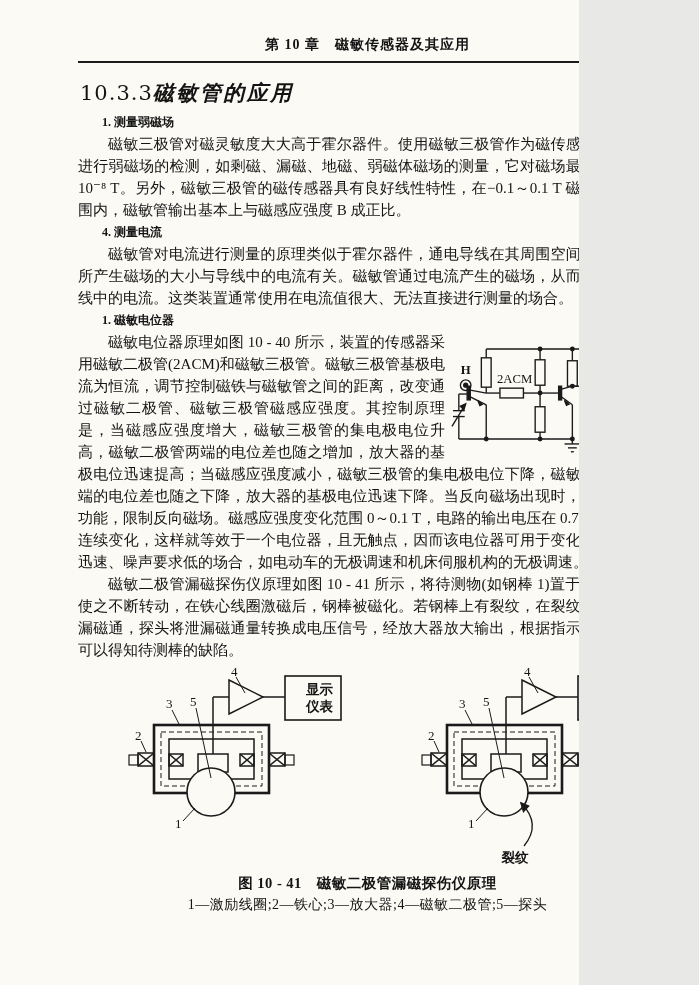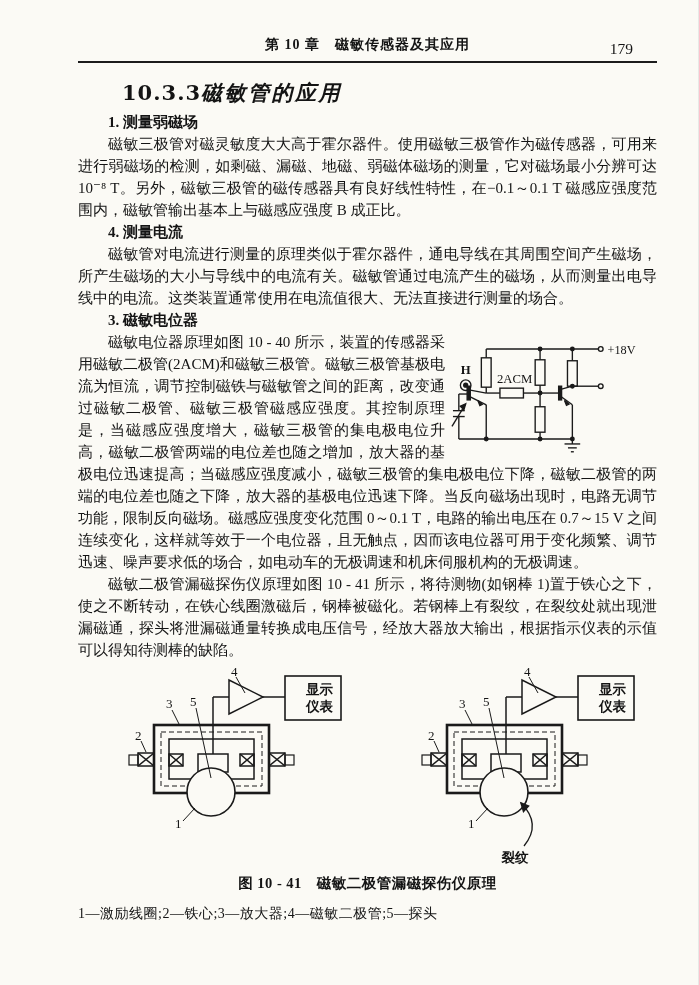--- a/index.html
+++ b/index.html
@@ -1,43 +1,43 @@
 <!DOCTYPE html>
 <html lang="zh"><head>
 <meta charset="utf-8">
 <style>
   html,body{margin:0;padding:0;}
   body{background:#e8e8e6;}
   .page{
     position:relative;
-    width:698px;height:985px;
+    width:579px;height:985px;
     background:#fbfaf5;
     color:#141414;
     font-family:"Liberation Serif","DejaVu Serif",serif;
     overflow:hidden;
   }
   .content{
     position:absolute;left:78px;top:34px;width:579px;
   }
   
   .hdr{display:flex;align-items:flex-end;height:20px;position:relative;}
   .hdr .chapter{
     flex:1;text-align:center;font-size:14px;font-weight:600;letter-spacing:1px;
   }
   .hdr .pageno{
     position:absolute;right:24px;bottom:-4px;font-size:15.5px;font-family:Liberation Serif, serif;
   }
   .rule{border:0;border-top:2.2px solid #1c1c1c;margin:7px 0 0 0;}
   
   .sec-title{margin:15px 0 3px 2px;font-size:21px;line-height:30px;font-weight:700;}
-  .sec-title .num{font-family:"DejaVu Serif",serif;letter-spacing:1px;font-weight:700;margin-left:42px;}
+  .sec-title .num{font-family:"DejaVu Serif",serif;letter-spacing:1px;font-weight:400;}
   .sec-title .ttl{font-style:italic;margin-left:0;letter-spacing:2.5px;}
   
   .sub-head{
-    margin:0;font-size:15px;line-height:22px;font-weight:700;text-indent:2em;
+    margin:0;font-size:12px;line-height:22px;font-weight:700;text-indent:2em;
   }
   p.body{
     margin:0;font-size:15px;line-height:22px;text-align:justify;text-indent:2em;
   }
   
   .fig40{
     float:right;width:230px;margin:2px -24px 4px 6px;
   }
   .fig40 svg{display:block;}
   .figcap{
@@ -47,21 +47,21 @@
   .wrap40::after{content:"";display:block;clear:none;}
   
   .fig41{
     margin-top:5px;
   }
   .fig41row{display:flex;justify-content:center;align-items:flex-start;gap:8px;}
   .fig41cap{
     text-align:center;font-size:14.5px;font-weight:700;margin-top:8px;letter-spacing:0.5px;
   }
   .fig41legend{
-    text-align:left;font-size:14px;margin-top:12px;letter-spacing:0.5px;
+    text-align:center;font-size:14px;margin-top:3px;letter-spacing:0.5px;
   }
   svg text{font-family:"Liberation Serif","DejaVu Serif",serif;fill:#141414;stroke:none;}
 </style>
 </head>
 <body>
 
 <div class="page">
   <div class="content">
 
     <div class="hdr">
@@ -73,21 +73,21 @@
     <div class="sec-title">
       <span class="num">10.3.3</span><span class="ttl">磁敏管的应用</span>
     </div>
 
     <h4 class="sub-head">1. 测量弱磁场</h4>
     <p class="body">磁敏三极管对磁灵敏度大大高于霍尔器件。使用磁敏三极管作为磁传感器，可用来进行弱磁场的检测，如剩磁、漏磁、地磁、弱磁体磁场的测量，它对磁场最小分辨可达 10⁻⁸ T。另外，磁敏三极管的磁传感器具有良好线性特性，在−0.1～0.1 T 磁感应强度范围内，磁敏管输出基本上与磁感应强度 B 成正比。</p>
 
     <h4 class="sub-head">4. 测量电流</h4>
     <p class="body">磁敏管对电流进行测量的原理类似于霍尔器件，通电导线在其周围空间产生磁场，所产生磁场的大小与导线中的电流有关。磁敏管通过电流产生的磁场，从而测量出电导线中的电流。这类装置通常使用在电流值很大、无法直接进行测量的场合。</p>
 
-    <h4 class="sub-head">3. 磁敏电位器</h4>
+    <h4 class="sub-head">1. 磁敏电位器</h4>
     <div class="wrap40">
       <figure class="fig40" style="margin-top:2px;margin-bottom:4px;">
         <svg width="230" height="125" viewBox="0 0 235 125">
           <g stroke="#1a1a1a" stroke-width="1.4" fill="none">
 
             <line x1="36" y1="15" x2="150.5" y2="15"></line>
             <circle cx="153" cy="15" r="2.4" fill="#fbfaf5"></circle>
 
             <line x1="36" y1="15" x2="36" y2="24"></line>
             <rect x="31" y="24" width="10" height="30"></rect>

